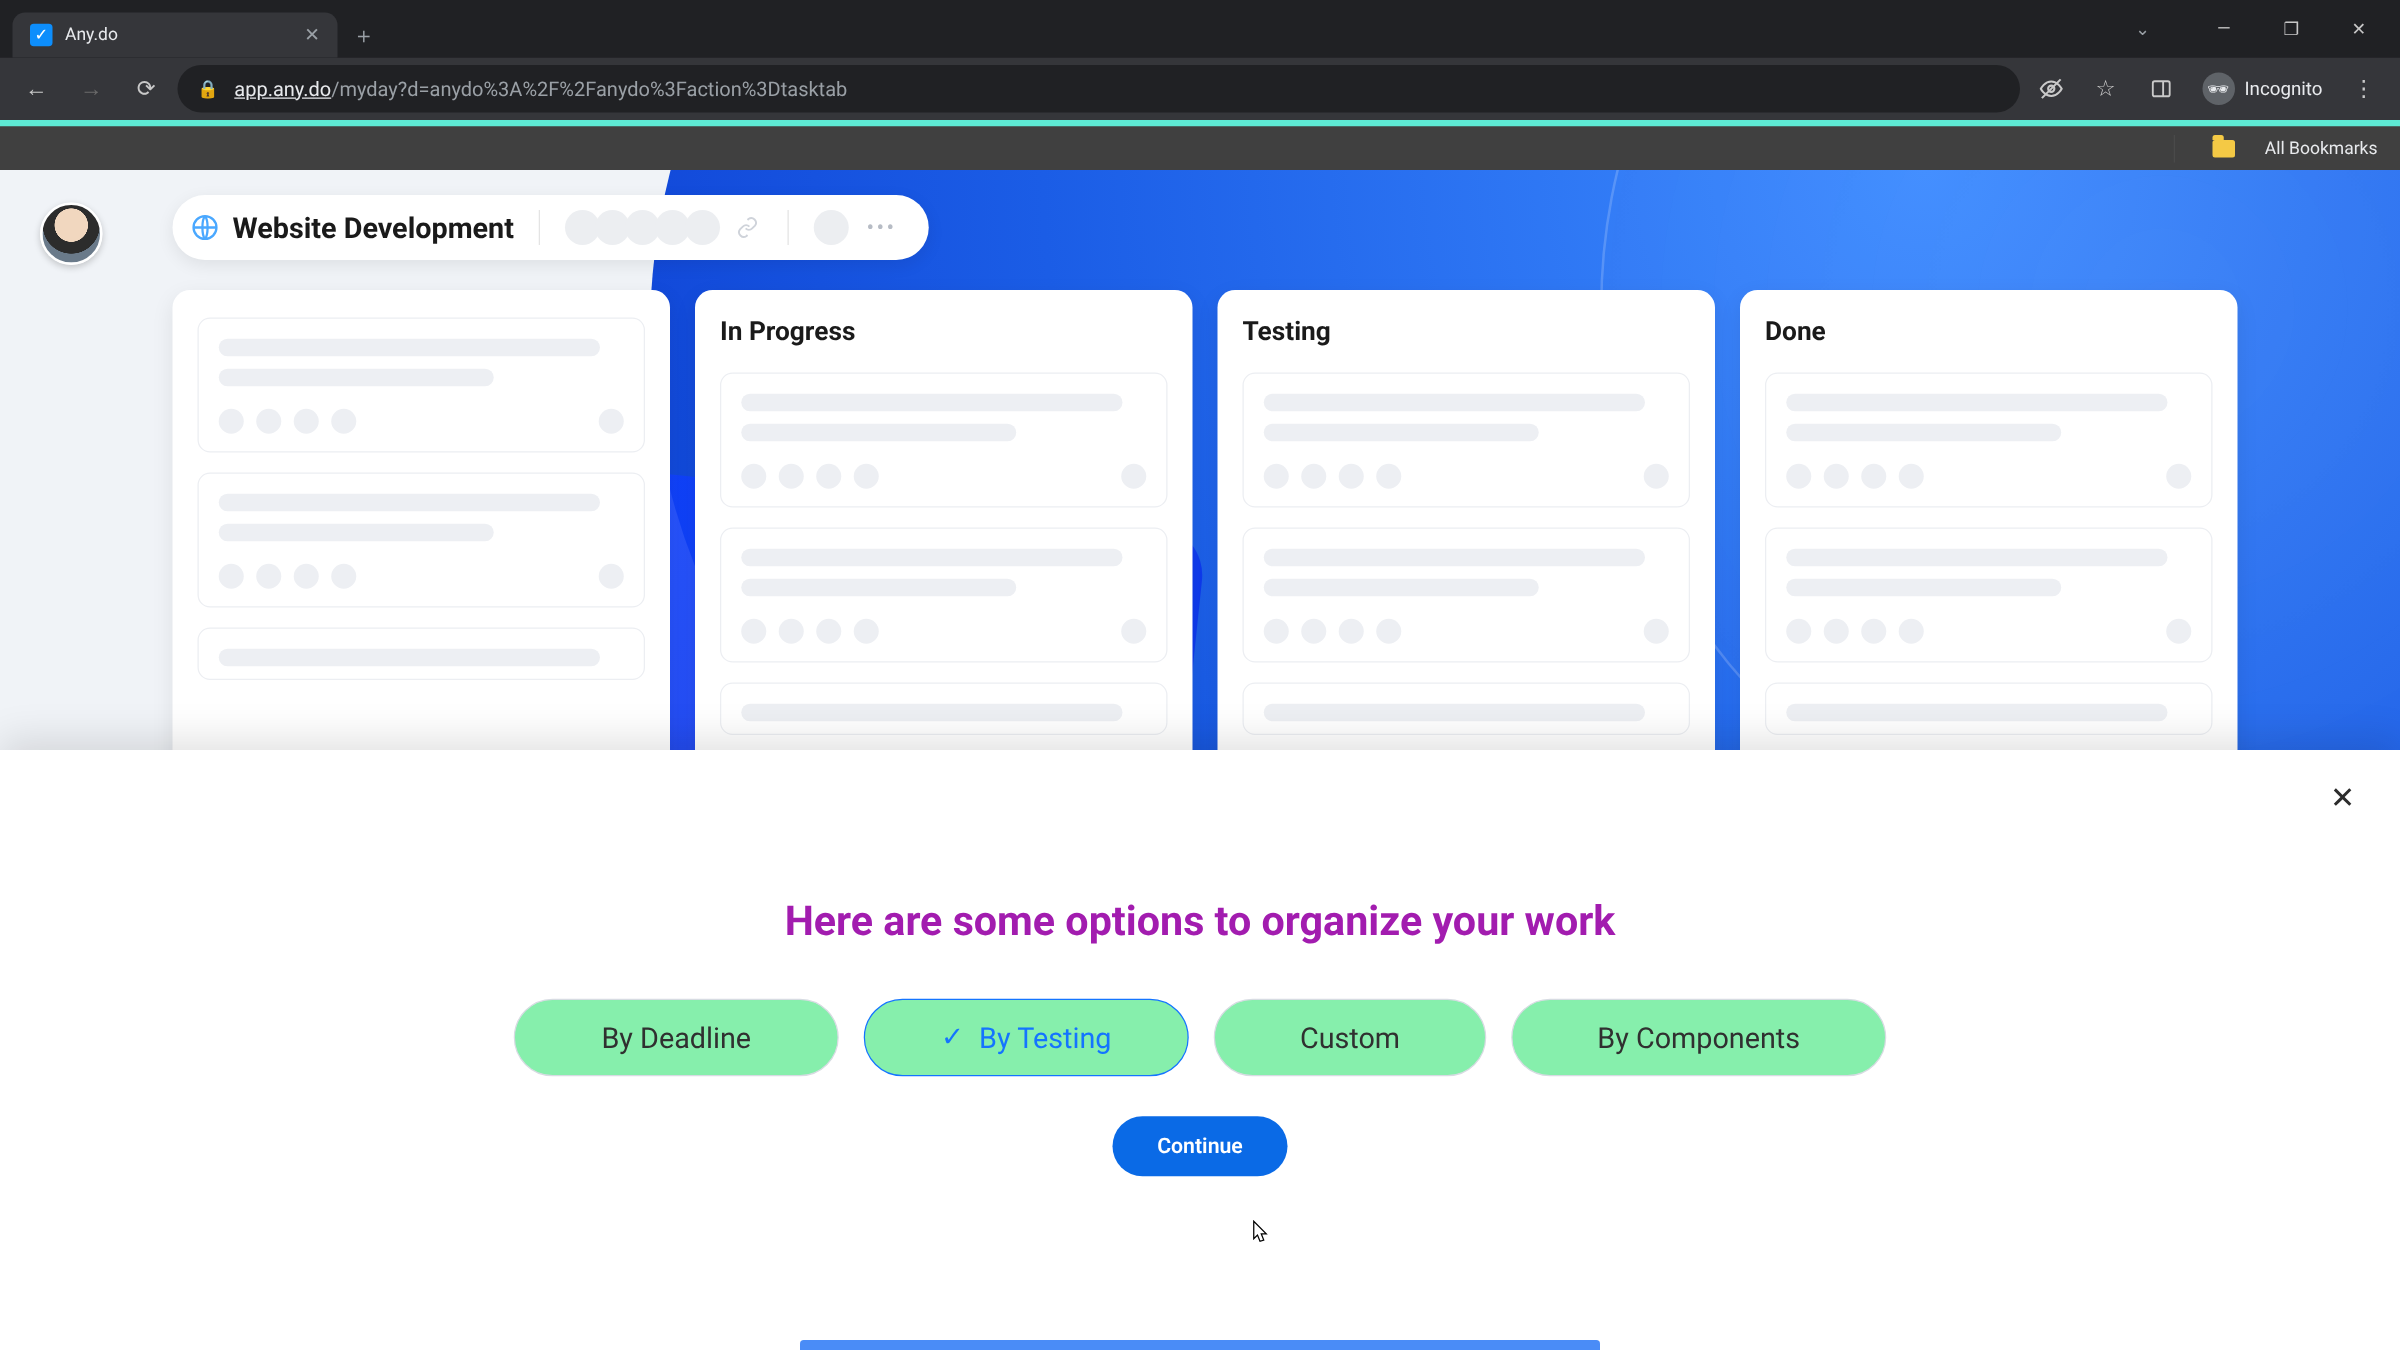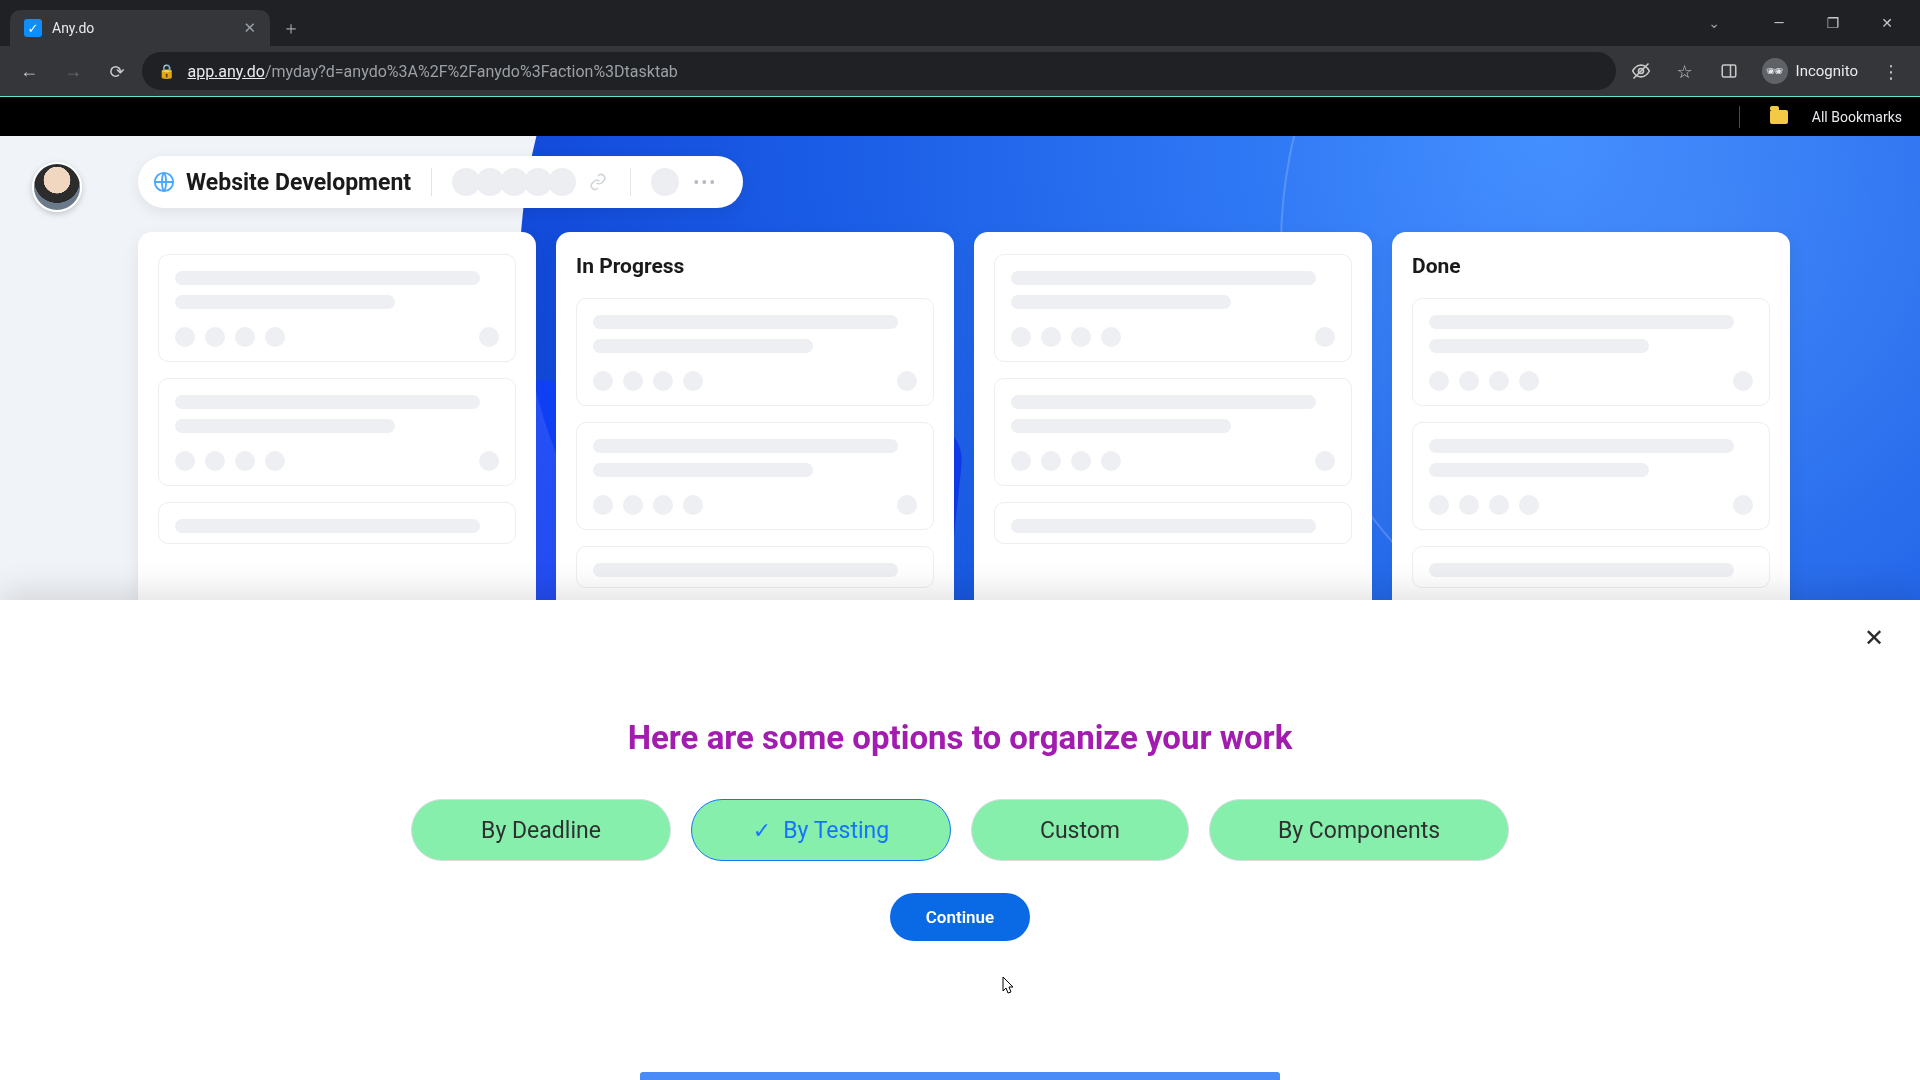--- a/index.html
+++ b/index.html
@@ -104,22 +104,22 @@
 }
 .incognito-chip .icon {
   width: 26px; height: 26px; border-radius: 50%;
   background: #5f6368;
   display: flex; align-items: center; justify-content: center;
   font-size: 14px;
 }
 
 .bookmarks-bar {
   height: 40px;
-  background: #000000;
-  border-top: 1px solid #5eead4;
+  background: #404040;
+  border-top: 5px solid #5eead4;
   display: flex; align-items: center; justify-content: flex-end;
   padding: 0 18px;
   gap: 24px;
   color: #e8eaed;
   font-size: 14px;
 }
 .bookmarks-bar .sep { width: 1px; height: 22px; background: #4a4a4a; margin-right: 6px; }
 .bookmarks-bar .folder-icon {
   width: 18px; height: 14px; background: #f4c945; border-radius: 2px; position: relative;
 }
@@ -425,20 +425,21 @@
             <div class="sk-dot"></div>
             <div class="sk-dot end"></div>
           </div>
       </div>
       <div class="card peek">
           <div class="sk-line long"></div>
         </div>
     </div>
 
     <div class="col">
+      <div class="col-title">Testing</div>
       <div class="card">
         <div class="sk-line long"></div>
           <div class="sk-line short"></div>
         <div class="sk-dots">
             <div class="sk-dot"></div>
             <div class="sk-dot"></div>
             <div class="sk-dot"></div>
             <div class="sk-dot"></div>
             <div class="sk-dot end"></div>
           </div>

